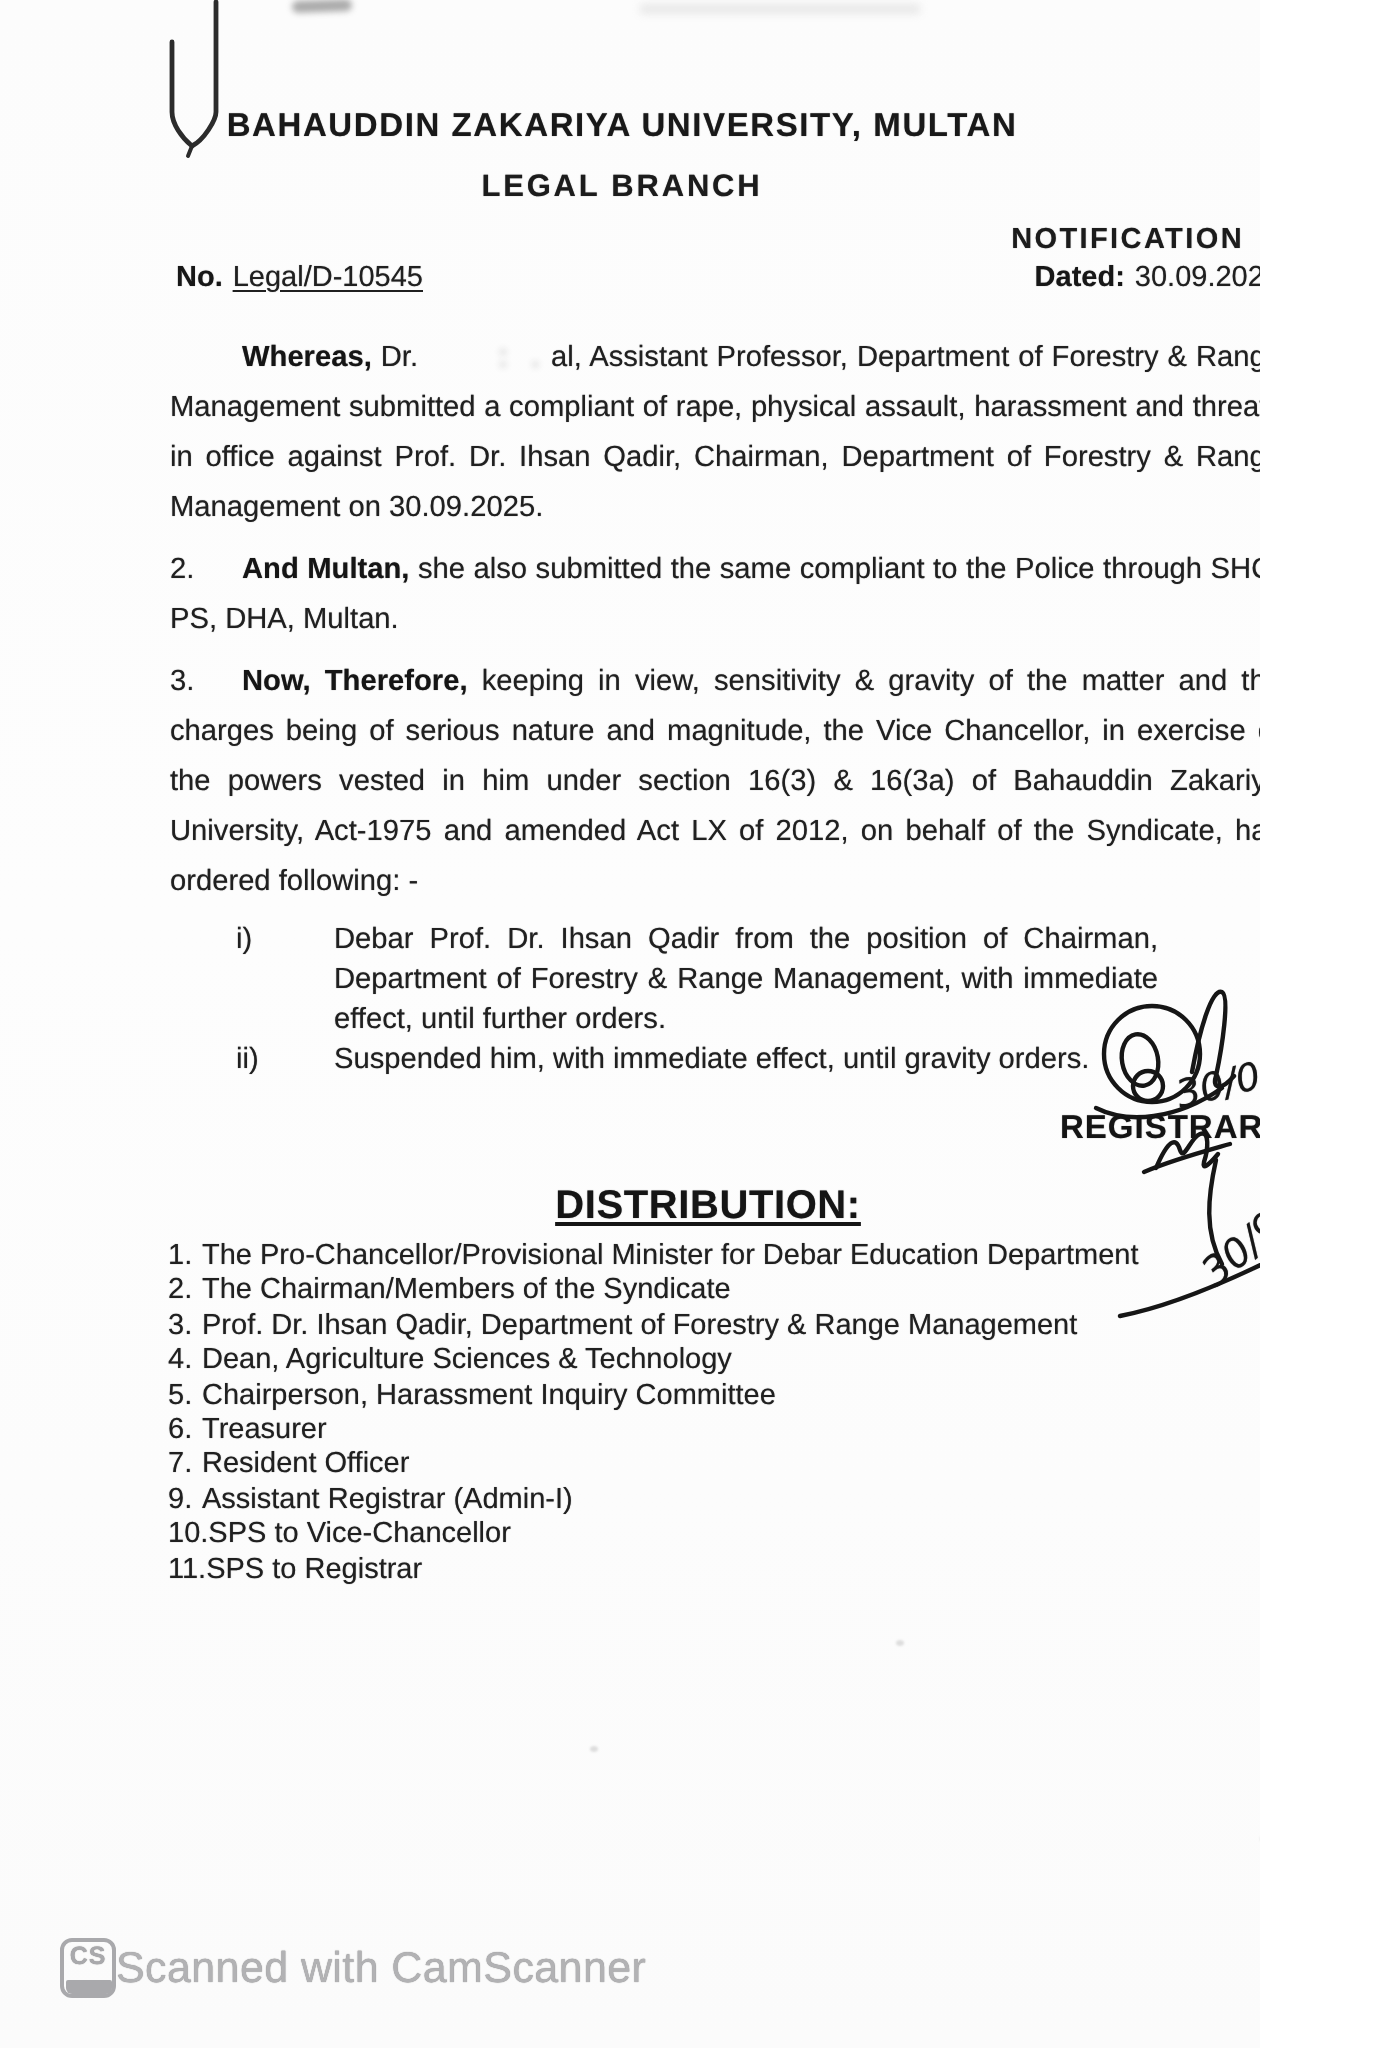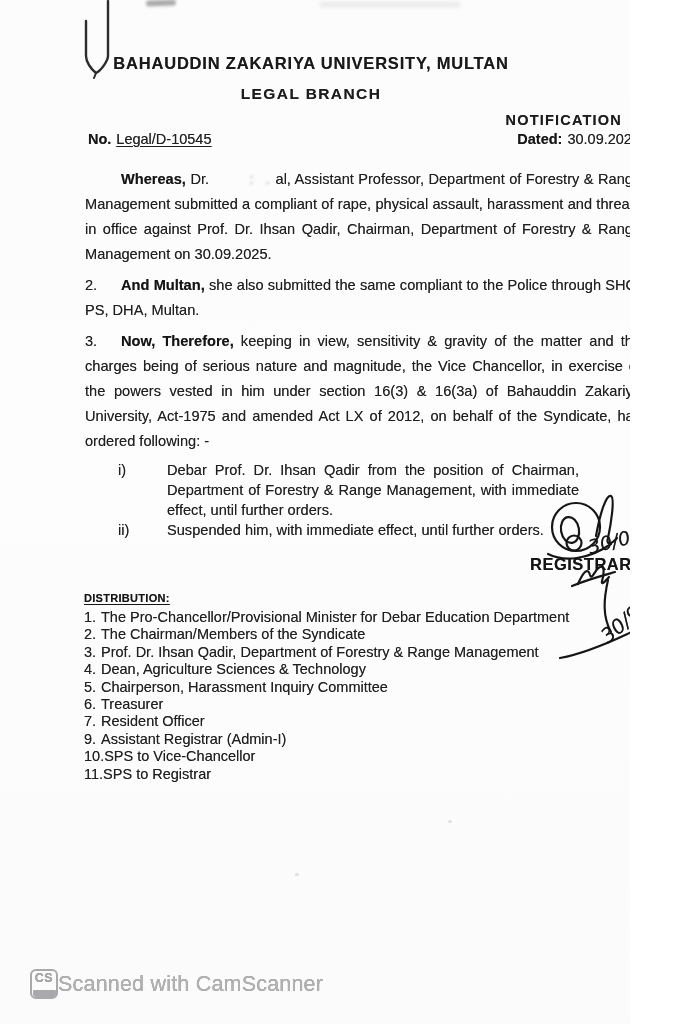--- a/index.html
+++ b/index.html
@@ -45,22 +45,22 @@
   .orders li { position:relative; padding-left:82px; text-align:justify; }
   .onum { position:absolute; left:33px; }
 
   .registrar { position:absolute; left:530px; top:555px; font-size:16.5px;
     font-weight:bold; letter-spacing:0.5px; color:#141414; }
   .signature { position:absolute; left:516px; top:480px; }
   .sig-date { font-size:19px; font-style:italic; fill:#161616;
     font-family:"DejaVu Sans", sans-serif; }
 
   .distribution { position:absolute; top:592px; left:84px; width:540px; }
-  .dist-head { font-size:11px; font-weight:bold; text-decoration:underline;
-    text-underline-offset:2px; letter-spacing:0.3px; color:#151515; margin-bottom:5px; }
+  .dist-head { font-size:20px; font-weight:bold; text-decoration:underline;
+    text-underline-offset:2px; letter-spacing:0.3px; color:#151515; margin-bottom:5px;text-align:center; }
   .distribution ol { list-style:none; font-size:14.5px; line-height:17.4px; }
   .dnum { display:inline-block; min-width:17px; }
 
   .redacted { display:inline-block; width:62px; overflow:hidden; white-space:nowrap;
     filter:blur(1.8px); opacity:.5; letter-spacing:4px; vertical-align:bottom; }
 
   .footer { position:absolute; left:30px; top:969px; display:flex;
     align-items:center; gap:0; }
   .cs-icon { position:relative; width:28px; height:30px;
     border:2.5px solid #a9a9ac; border-radius:6px; }
@@ -117,21 +117,21 @@
       <span class="pnum">3.</span><span class="lead">Now, Therefore,</span>
       <span>keeping in view, sensitivity &amp; gravity of the matter and the charges being of serious nature and magnitude, the Vice Chancellor, in exercise of the powers vested in him under section 16(3) &amp; 16(3a) of Bahauddin Zakariya University, Act-1975 and amended Act LX of 2012, on behalf of the Syndicate, has ordered following: -</span>
     </p>
     <ol class="orders">
       <li>
         <span class="onum">i)</span>
         <span>Debar Prof. Dr. Ihsan Qadir from the position of Chairman, Department of Forestry &amp; Range Management, with immediate effect, until further orders.</span>
       </li>
       <li>
         <span class="onum">ii)</span>
-        <span>Suspended him, with immediate effect, until further orders.</span>
+        <span>Suspended him, with immediate effect, until gravity orders.</span>
       </li>
     </ol>
   </div>
 
   <svg class="signature" width="188" height="192" viewBox="0 0 188 192">
     <g fill="none" stroke="#161616" stroke-width="2.2" stroke-linecap="round">
       <circle cx="60" cy="47" r="24"></circle>
       <ellipse cx="54" cy="50" rx="9" ry="13" transform="rotate(-10 54 50)"></ellipse>
       <circle cx="58" cy="63" r="7.5"></circle>
       <path d="M 80,56 C 84,34 90,14 95,16 C 99,18 95,44 92,58 C 90,64 94,66 101,58"></path>

